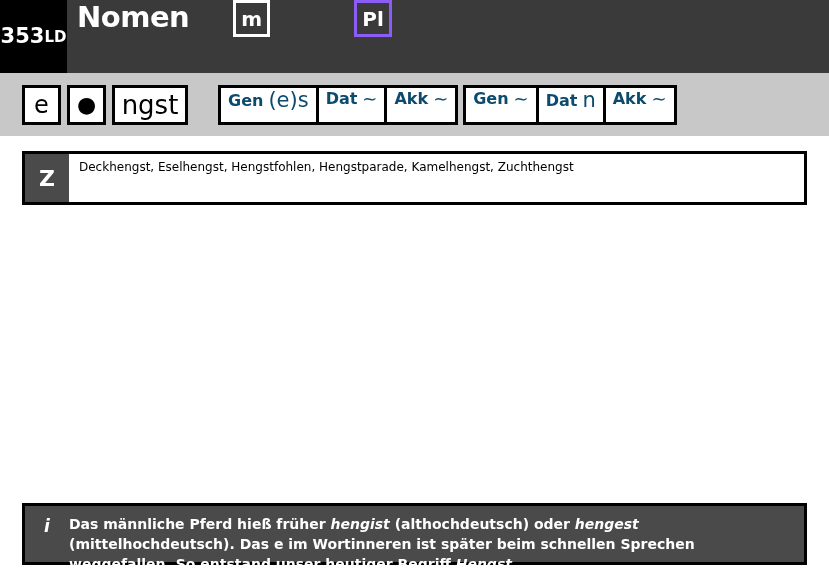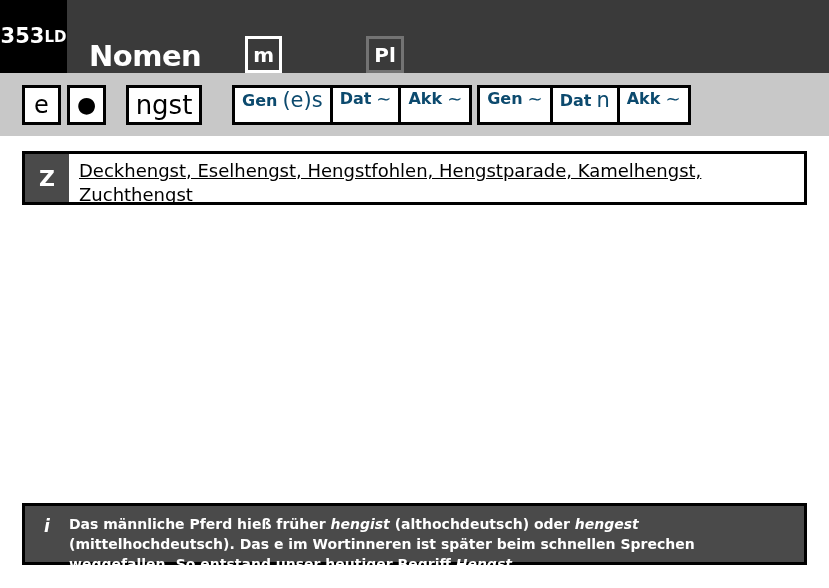--- a/index.html
+++ b/index.html
@@ -48,22 +48,22 @@
     letter-spacing: 0px;
   }
   .card-num .sub {
     font-size: 15px;
     font-weight: bold;
     margin-top: 2px;
   }
   .header-main {
     flex: 1;
     display: flex;
-    align-items: flex-end;
-    padding-left: 22px;
+    align-items: flex-start;
+    padding-left: 10px;
     color: #ffffff;
   }
   .word-title {
     font-size: 29px;
     font-weight: bold;
     letter-spacing: -0.5px;
   }
   .gender-box {
     display: inline-flex;
     align-items: center;
@@ -83,21 +83,21 @@
     font-size: 29px;
     font-weight: bold;
     letter-spacing: -0.5px;
   }
   .pl-box {
     display: inline-flex;
     align-items: center;
     justify-content: center;
     min-width: 37px;
     height: 37px;
-    border: 3px solid #737373;
+    border: 3px solid #8b5cf6;
     color: #ffffff;
     font-size: 20px;
     font-weight: bold;
     margin-left: 73px;
     margin-right: 11px;
     padding: 0 5px;
     box-sizing: border-box;
   }
 
   
@@ -117,21 +117,21 @@
     height: 40px;
     display: inline-flex;
     align-items: center;
     justify-content: center;
     color: #000000;
     font-size: 24px;
     margin-left: 0;
   }
   .chip.e { width: 39px; margin-left: 22px; }
   .chip.dot { width: 39px; margin-left: 6px; font-size: 22px; }
-  .chip.stem { width: 76px; margin-left: 20px; font-size: 26px; }
+  .chip.stem { width: 76px; margin-left: 6px; font-size: 26px; }
   .case-cell {
     background: #ffffff;
     border: 3px solid #000000;
     box-sizing: border-box;
     height: 40px;
     display: inline-flex;
     align-items: baseline;
     justify-content: flex-start;
     color: #0c4a6e;
     padding: 0 7px;
@@ -173,24 +173,23 @@
     display: flex;
     align-items: center;
     justify-content: center;
     font-size: 22px;
     font-weight: bold;
     flex: 0 0 44px;
   }
   .compound-text {
     flex: 1;
     padding: 5px 10px 0 10px;
-    font-size: 18px;
+    font-size: 12px;
     line-height: 1.35;
     color: #000000;
-    text-decoration: underline;
   }
 
   
   .infobox {
     position: absolute;
     left: 22px; top: 503px;
     width: 785px;
     height: 62px;
     background: #4a4a4a;
     border: 3px solid #000000;

